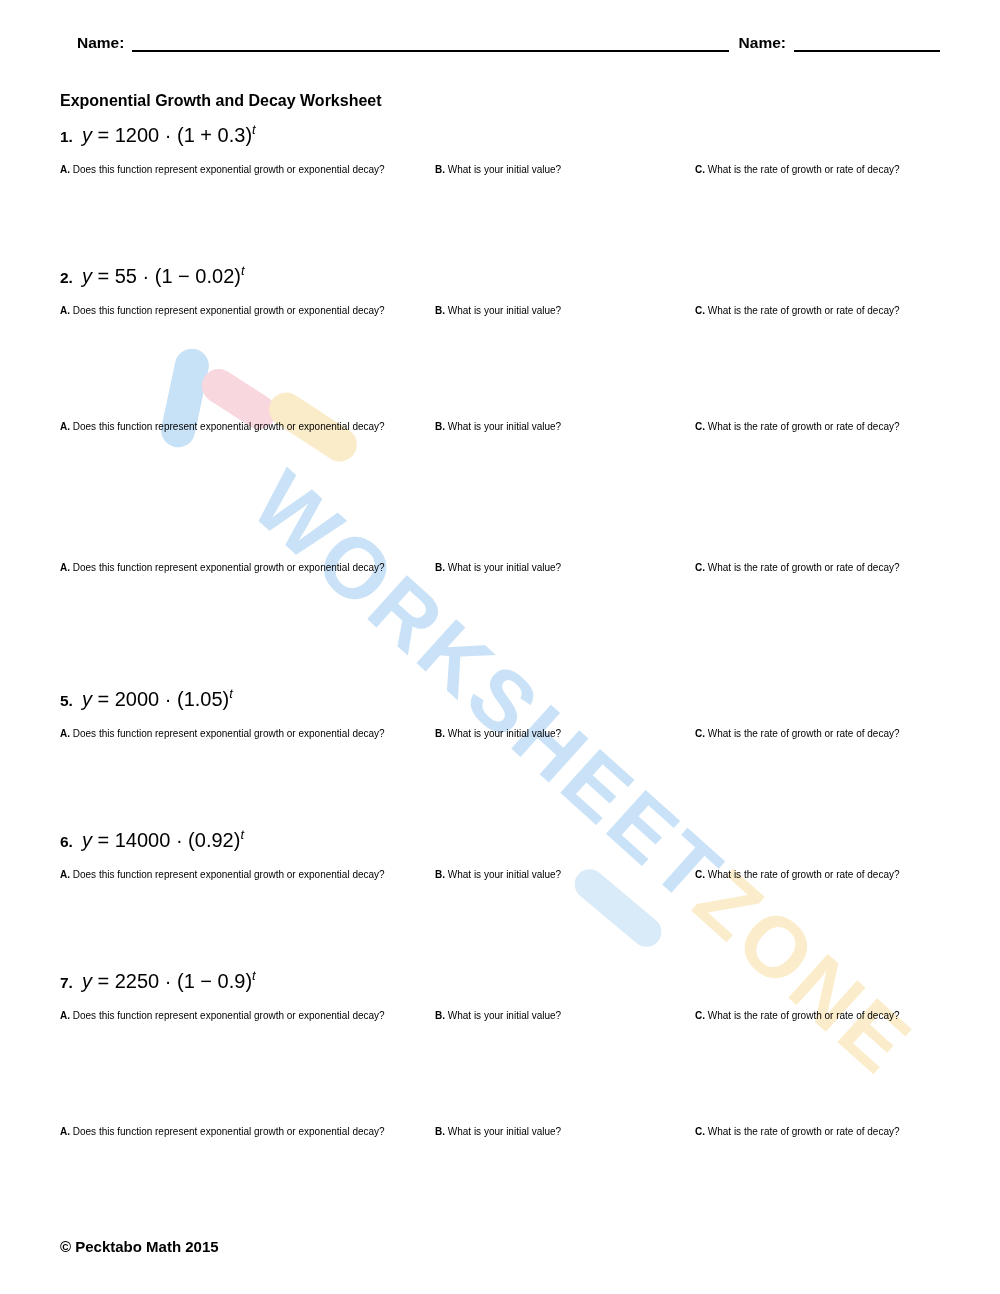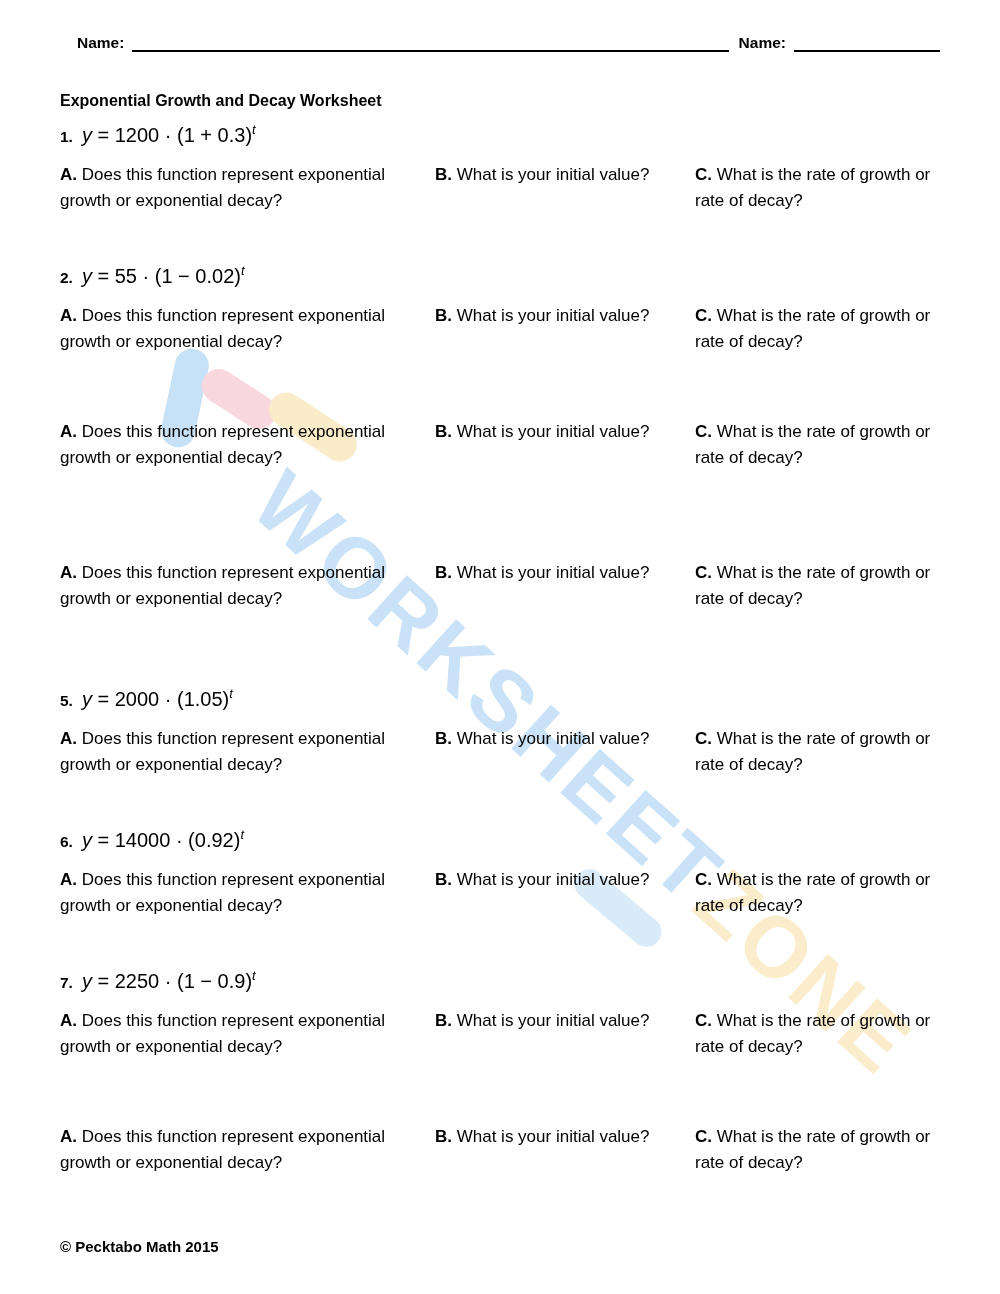--- a/index.html
+++ b/index.html
@@ -72,21 +72,21 @@
     font-size: 20px;
     margin-left: 9px;
   }
   .eq-var { font-style: italic; }
   .eq-exp { font-style: italic; font-size: 13px; }
 
   .questions-row {
     position: relative;
     margin-top: 15px;
     height: 54px;
-    font-size: 17px;
+    font-size: 10px;
     line-height: 1.55;
   }
   .qcell { position: absolute; top: 0; }
   .qa { left: 0;     width: 330px; }
   .qb { left: 375px; width: 255px; }
   .qc { left: 635px; width: 248px; }
   .qlabel { font-weight: bold; }
 
   .footer {
     position: absolute;

